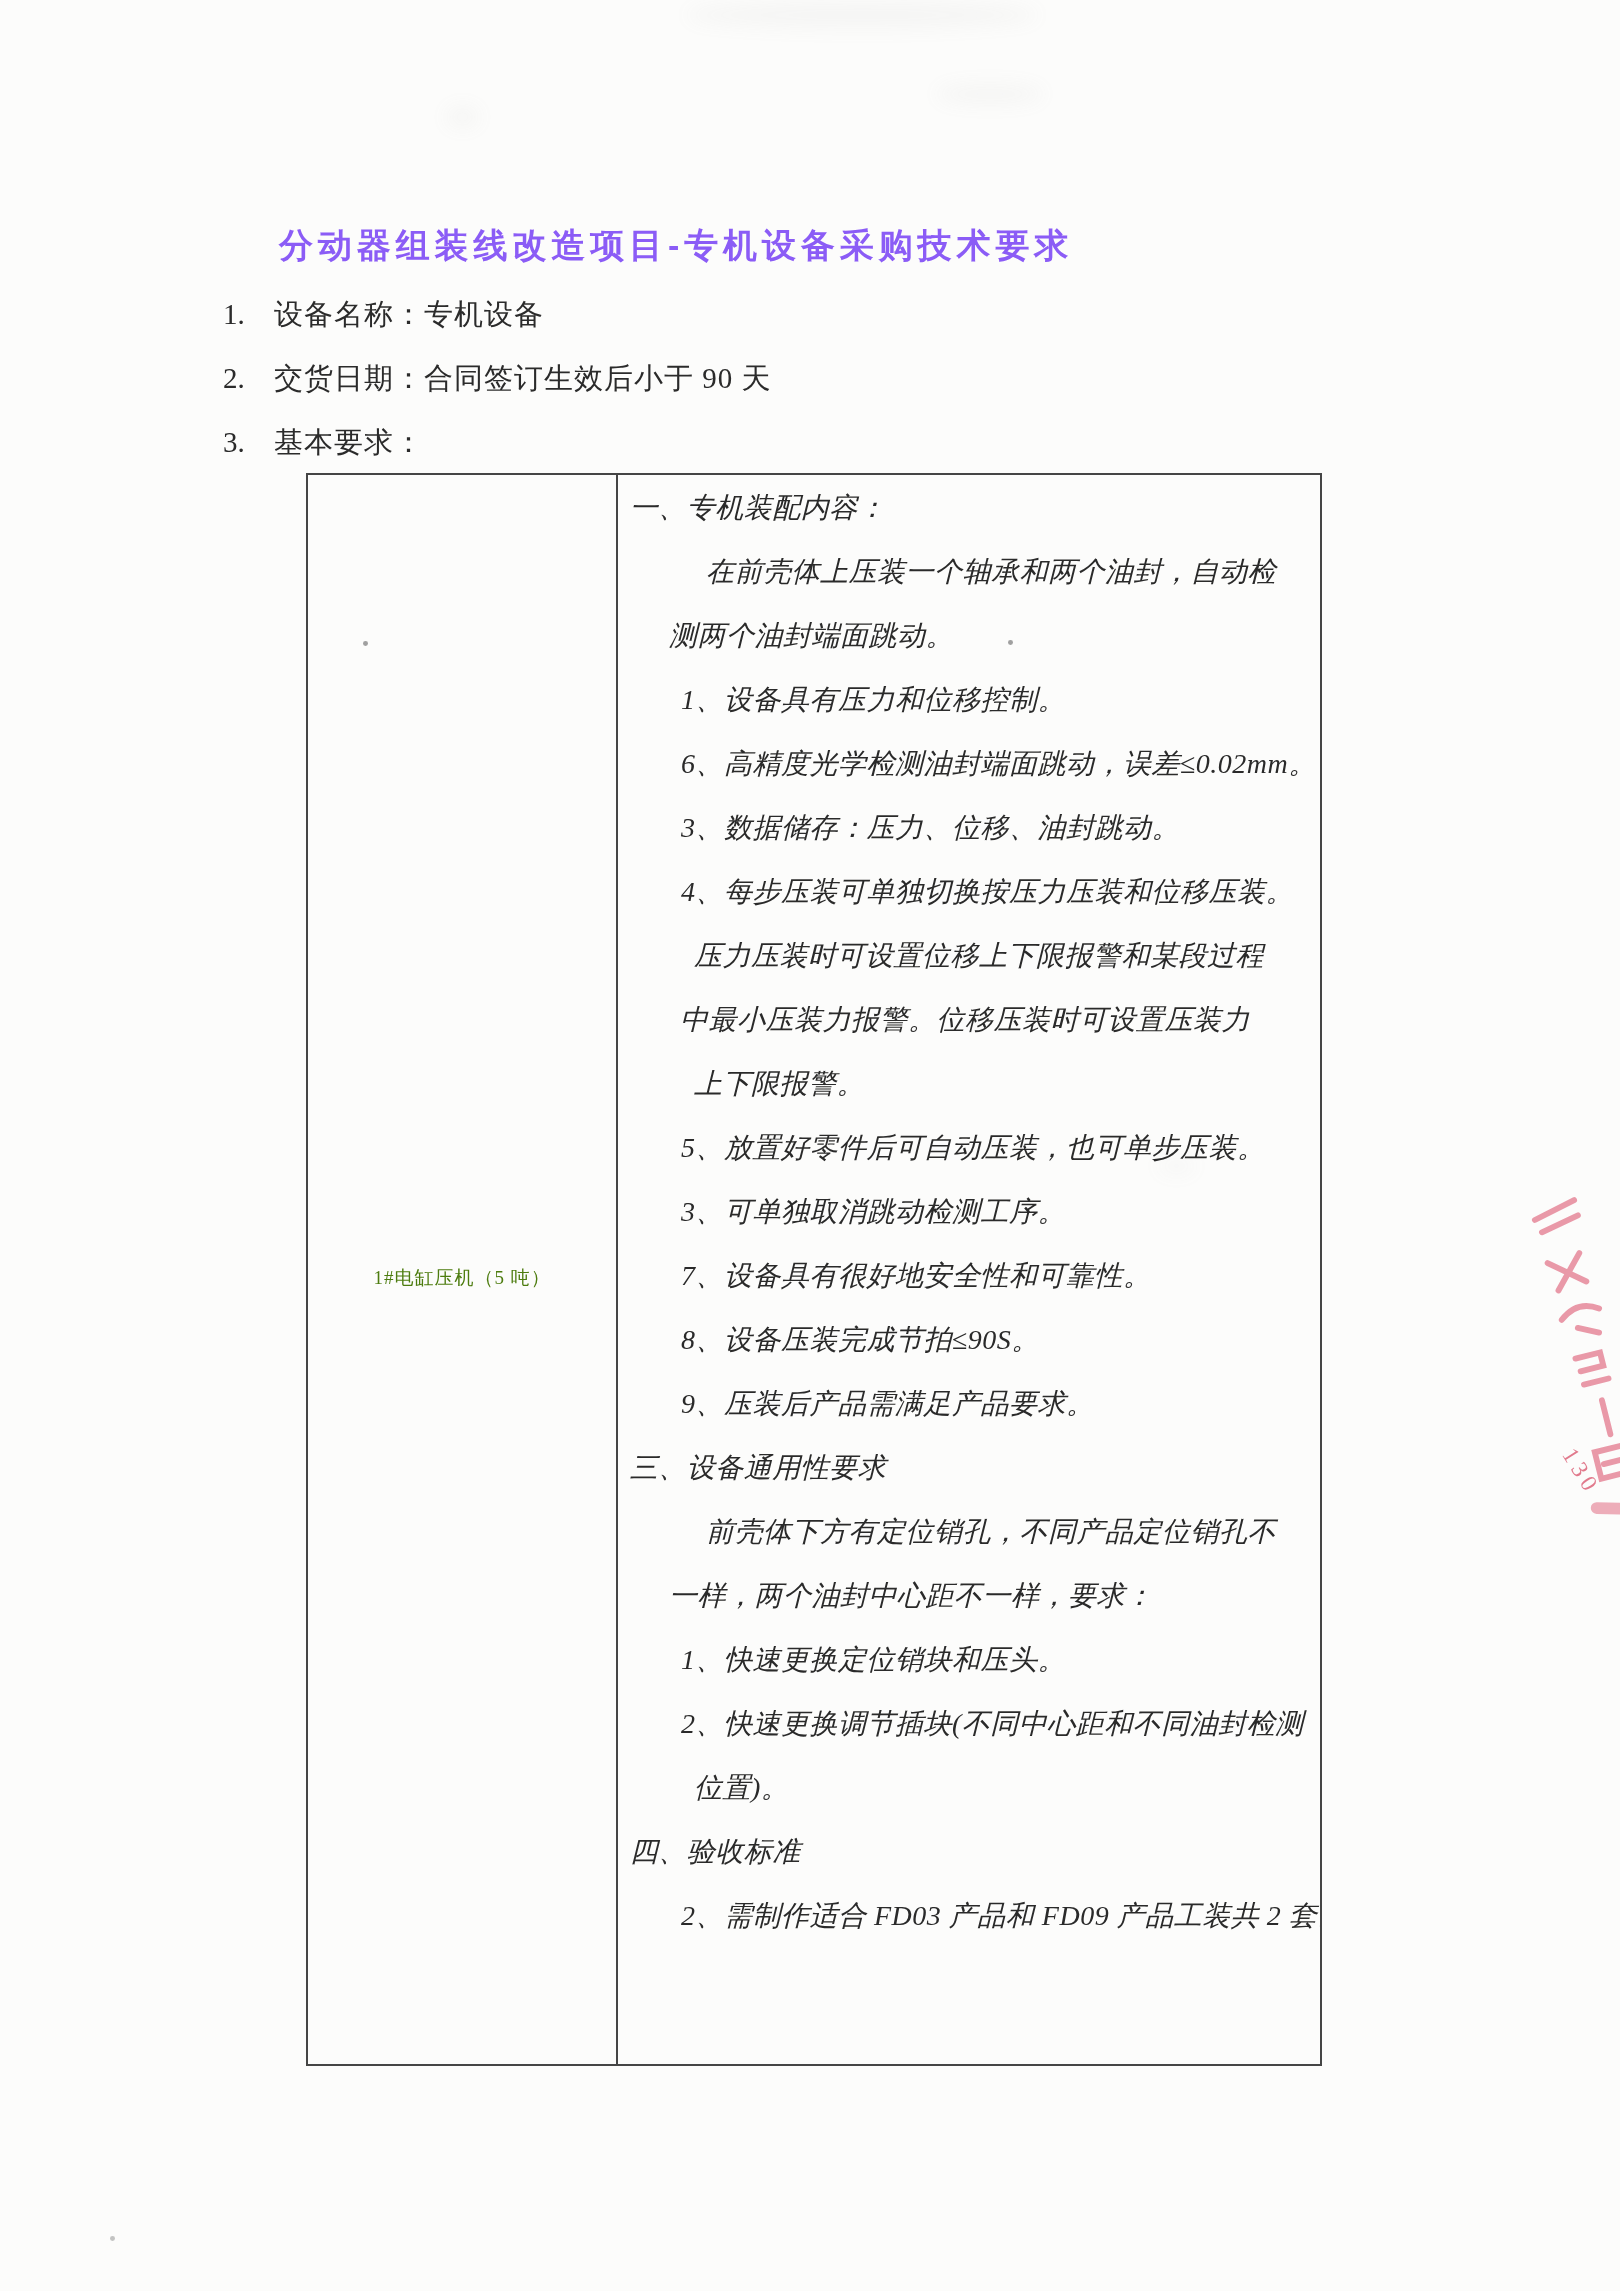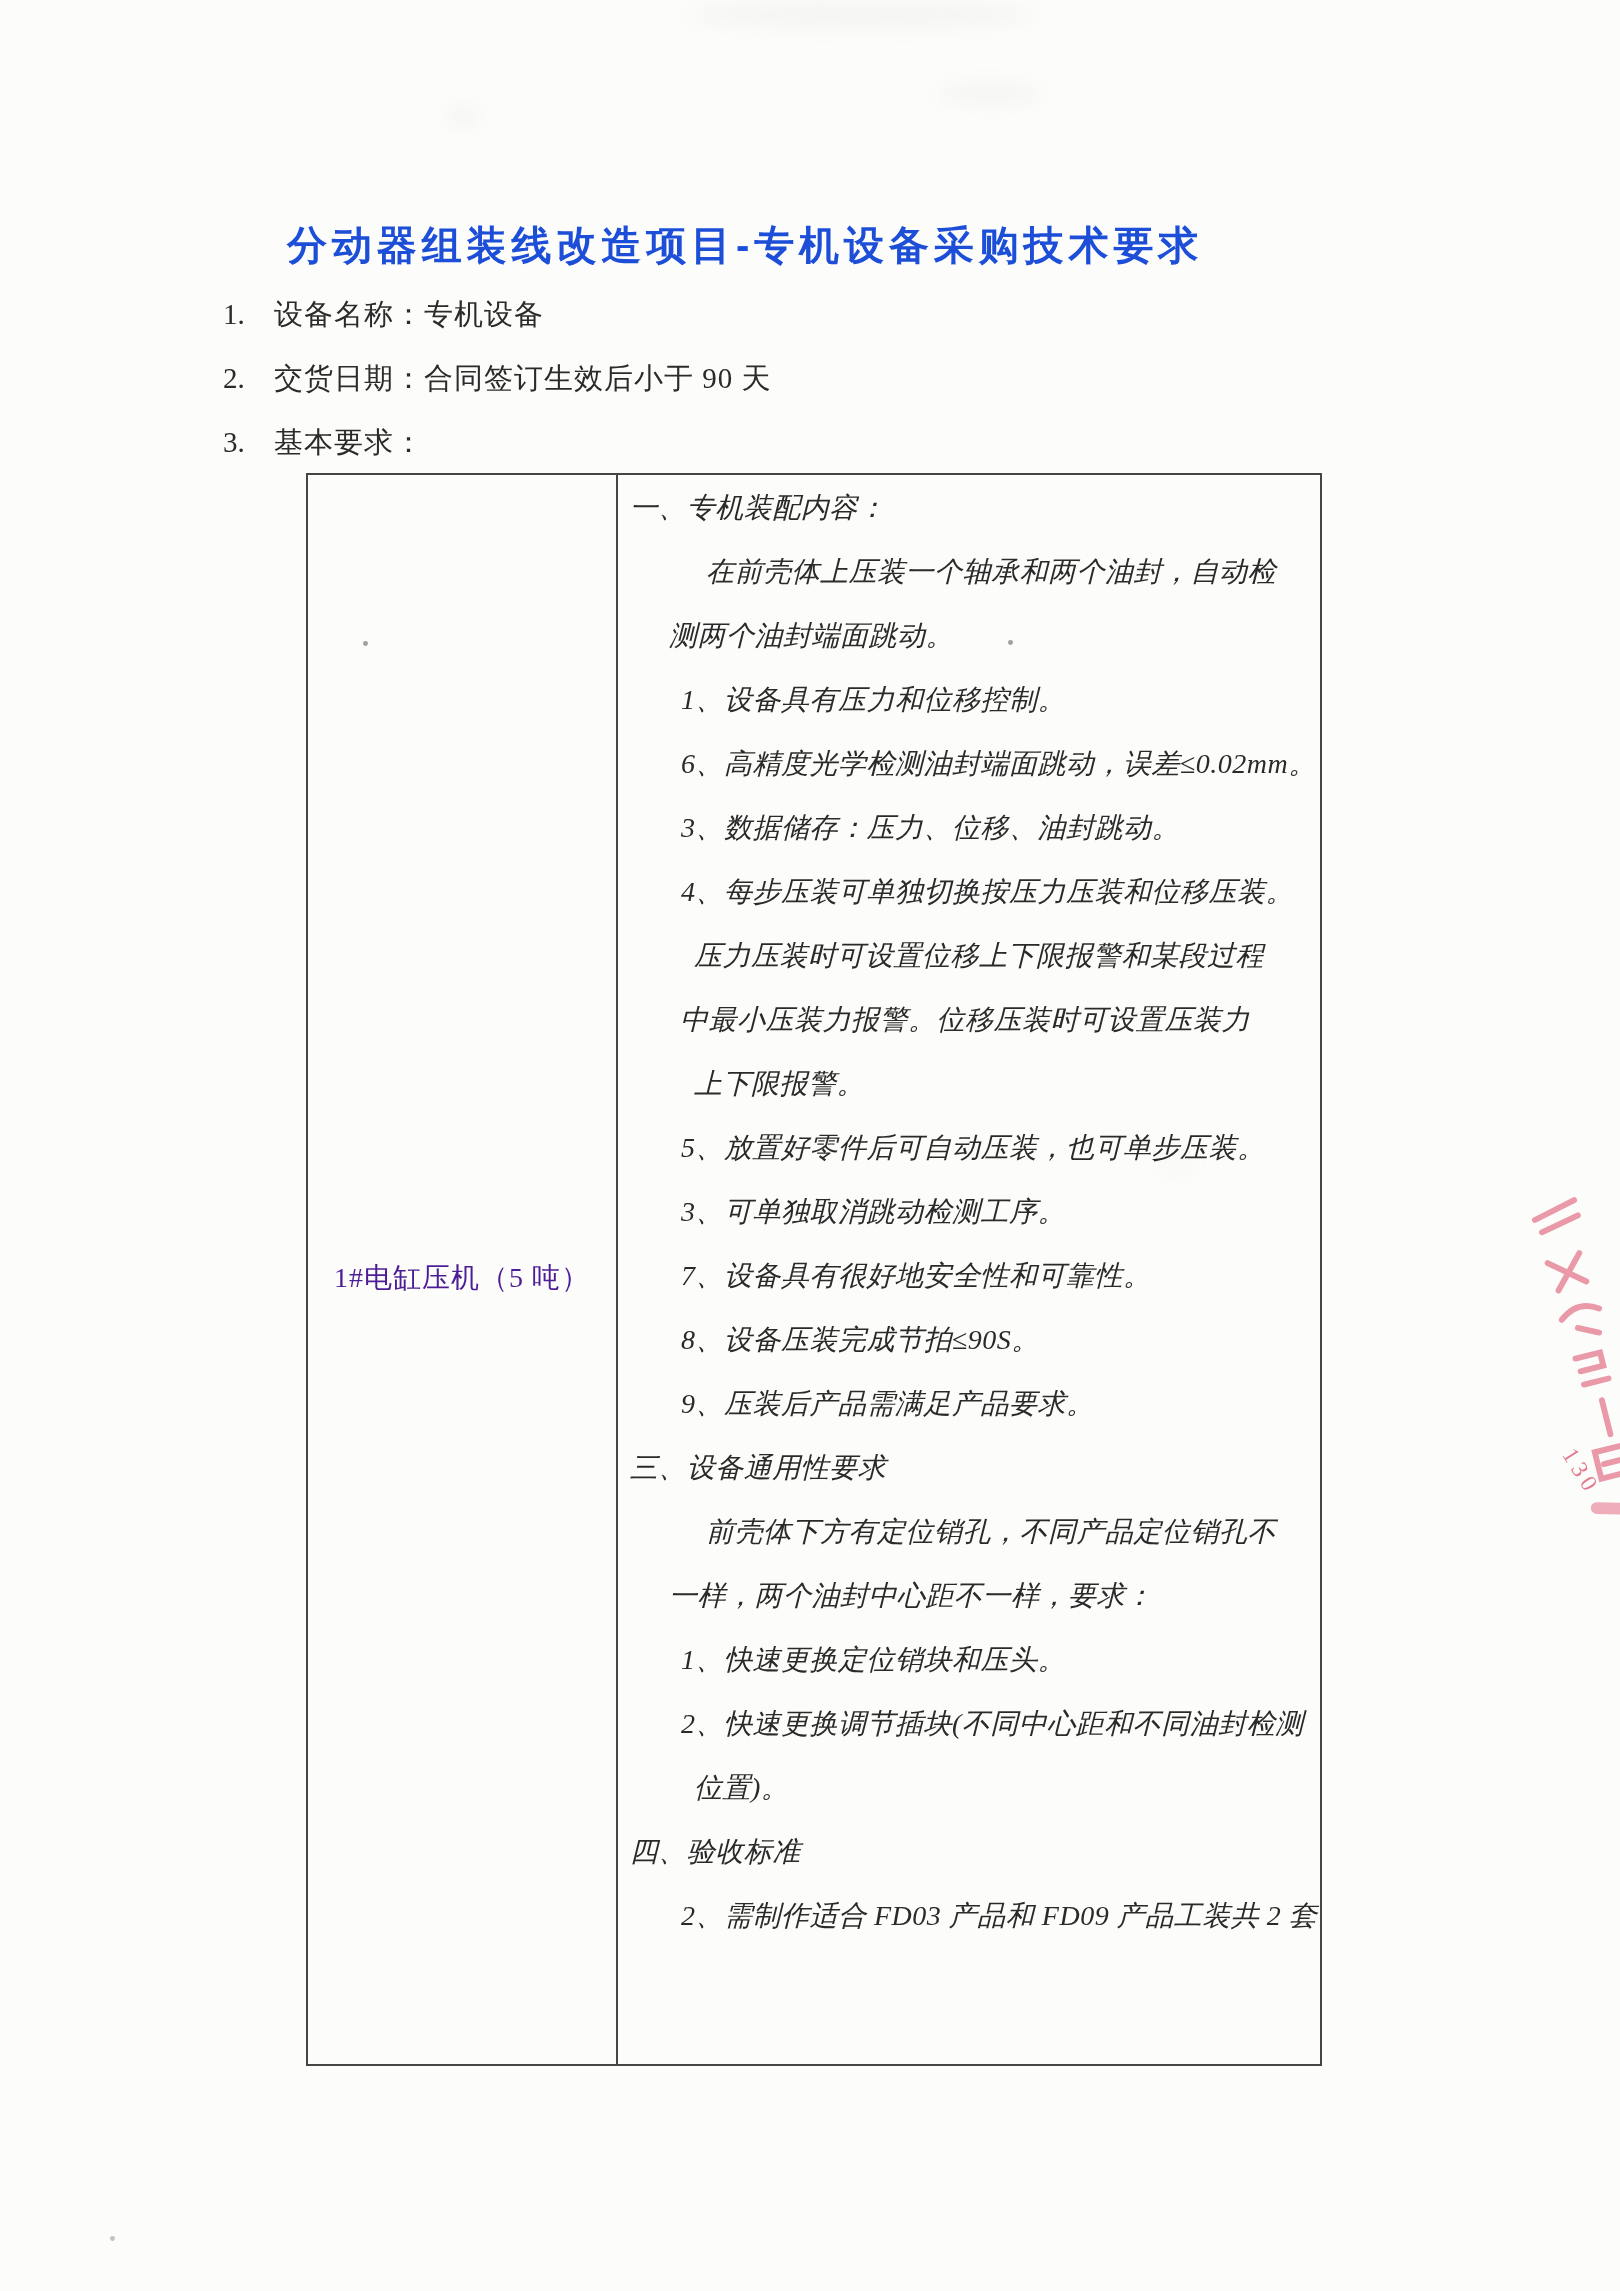--- a/index.html
+++ b/index.html
@@ -16,37 +16,37 @@
   .smudge.s1{left:686px;top:2px;width:353px;height:25.5px;}
   .smudge.s2{left:446px;top:106px;width:33px;height:21.6px;}
   .smudge.s3{left:936px;top:84px;width:108px;height:19.6px;}
   .smudge.s4{left:1157px;top:1157px;width:39px;height:17.6px;opacity:.05;}
   .scan-dot{position:absolute;width:4.9px;height:4.9px;border-radius:50%;background:#6f6f6f;opacity:.65;}
 
   .doc-title{
     position:absolute;left:279px;top:218px;width:1010px;height:55px;
     line-height:55px;white-space:nowrap;
     font-family:"Liberation Sans","DejaVu Sans",sans-serif;
-    font-weight:700;font-size:40px;letter-spacing:4.9px;color:#1d4ed8;margin-left:8px;
+    font-weight:700;font-size:34px;letter-spacing:4.9px;color:#8b5cf6;
   }
   .intro-list{position:absolute;left:223px;top:282px;width:1078px;}
   .intro-item{display:flex;height:64px;line-height:64px;font-size:29px;color:#2b2b2b;}
   .intro-item .num{width:51px;flex:none;}
   .intro-item .txt{white-space:nowrap;letter-spacing:1px;}
 
   .spec-table{
     position:absolute;left:306px;top:473px;width:1016px;height:1593px;
     border:2px solid #454545;box-sizing:border-box;
     display:flex;background:transparent;
   }
   .cell-left{
     width:310px;flex:none;border-right:2px solid #454545;box-sizing:border-box;
     display:flex;align-items:center;justify-content:center;
   }
-  .equipment-name{font-size:28px;letter-spacing:1px;white-space:nowrap;color:#4c1d95;margin-top:17px;}
+  .equipment-name{font-size:19px;letter-spacing:1px;white-space:nowrap;color:#4d7c0f;margin-top:17px;}
   .cell-right{flex:1;overflow:hidden;padding-top:1px;}
   .line{
     height:64px;line-height:64px;font-size:28px;letter-spacing:0.5px;
     white-space:nowrap;color:#2a2a2a;font-style:italic;
   }
   .ind-h{padding-left:11.8px;}
   .ind-item{padding-left:63px;}
   .ind-para{padding-left:88px;}
   .ind-cont{padding-left:51px;}
   .ind-cont2{padding-left:76px;}

